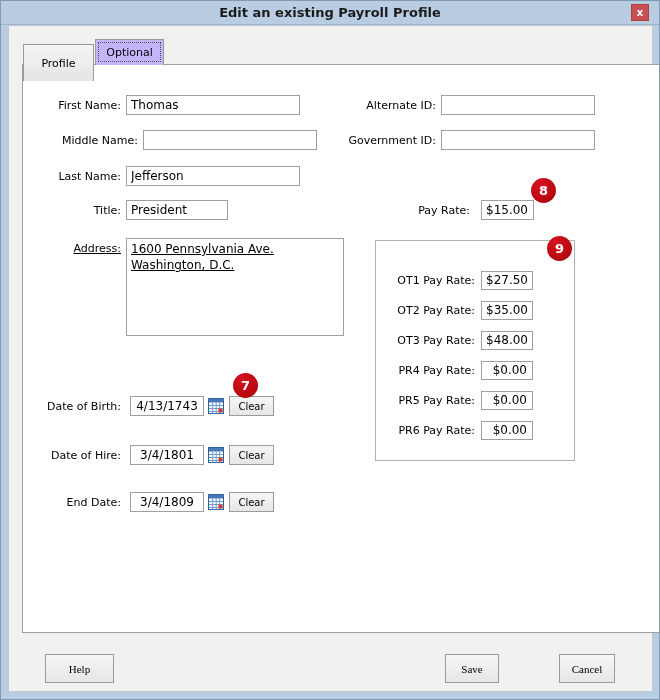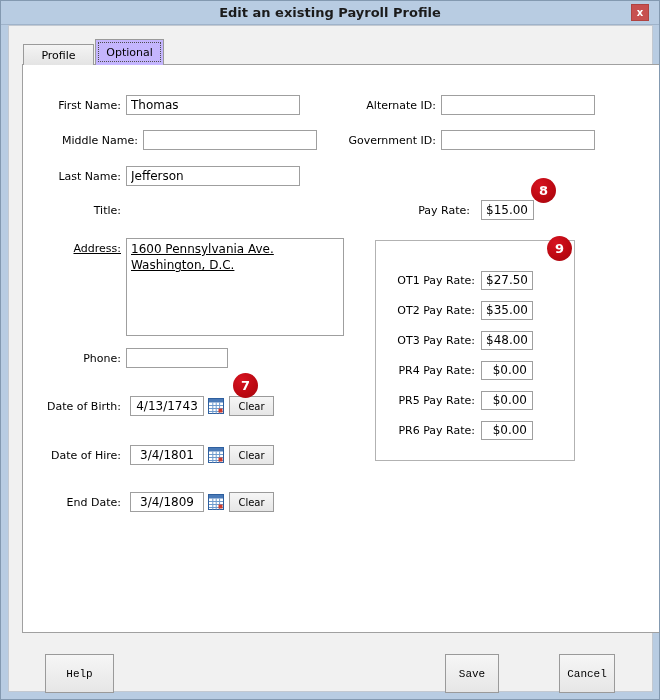--- a/index.html
+++ b/index.html
@@ -27,21 +27,21 @@
   .content {
     position:absolute; left:7px; top:24px; width:645px; bottom:7px;
     background:#f1f1f1; border:1px solid #c3c9d1;
   }
 
   .tab {
     position:absolute; display:flex; align-items:center; justify-content:center;
     font-size:11px; color:#000; border:1px solid #9a9a9a; border-bottom:none;
     cursor:pointer; z-index:3;
   }
-  .tab-profile { left:14px; top:18px; width:71px; height:21px;
+  .tab-profile { left:14px; top:18px; width:71px; height:37px;
     background:linear-gradient(180deg,#f4f4f4,#e4e4e4); }
   .tab-optional { left:86px; top:13px; width:69px; height:26px;
     background:#c4b5fd; outline:1px dotted #4d4d4d; outline-offset:-4px; }
 
   .panel {
     position:absolute; left:13px; top:38px; width:660px; height:569px;
     background:#ffffff; border:1px solid #a0a0a0; z-index:2;
   }
 
   .row { position:absolute; display:flex; align-items:center; height:20px; }
@@ -79,24 +79,24 @@
     position:absolute; width:25px; height:25px; border-radius:50%;
     background:radial-gradient(circle at 35% 28%, #d61320 0%, #bb0811 60%, #a10710 100%);
     color:#fff; font-size:13px; font-weight:bold;
     display:flex; align-items:center; justify-content:center; z-index:6;
   }
   .badge-7 { left:210px; top:308px; }
   .badge-8 { left:508px; top:113px; }
   .badge-9 { left:524px; top:171px; }
 
   .btn {
-    position:absolute; height:39px;
+    position:absolute; height:29px;
     background:linear-gradient(180deg,#f6f6f6,#e6e6e6);
     border:1px solid #9a9a9a; font-size:11px; color:#000; cursor:pointer;
-    font-family:Liberation Mono, monospace;
+    font-family:Liberation Serif, serif;
     display:flex; align-items:center; justify-content:center;
   }
   .btn-help   { left:36px;  top:628px; width:69px; }
   .btn-save   { left:436px; top:628px; width:54px; }
   .btn-cancel { left:550px; top:628px; width:56px; }
 </style>
 </head>
 <body>
 
 <div class="window">
@@ -127,32 +127,29 @@
         <input class="w174" type="text" value="" style="">
       </div>
 
       <div class="row" style="left:0; top:101px;">
         <span class="lbl lbl-l">Last Name:</span>
         <input class="w174" type="text" value="Jefferson" style="">
       </div>
 
       <div class="row" style="left:0; top:135px;">
         <span class="lbl lbl-l">Title:</span>
+        <input class="w102" type="text" value="President" style="">
       </div>
 
       <div class="row row-addr" style="left:0; top:173px; height:98px;text-decoration:underline;">
         <span class="lbl lbl-l">Address:</span>
         <textarea class="addr" style="">1600 Pennsylvania Ave.
 Washington, D.C.</textarea>
       </div>
 
-      <div class="row" style="left:0; top:283px;">
-        <span class="lbl lbl-l">Phone:</span>
-        <input class="w102" type="text" value="" style="">
-      </div>
 
       <div class="row" style="left:0; top:331px;">
         <span class="lbl lbl-l">Date of Birth:</span>
         <input class="date-in" style="margin-left: 4px;" type="text" value="4/13/1743">
         <button class="cal-btn">
           <svg width="16" height="16" viewBox="0 0 16 16">
             <rect x="0.5" y="0.5" width="15" height="15" fill="#ffffff" stroke="#2e5f9e"></rect>
             <rect x="1" y="1" width="14" height="3.5" fill="#4a7ab8"></rect>
             <path d="M1 7.5h14 M1 10.5h14 M1 13.5h14 M4.8 4.5v11 M8.2 4.5v11 M11.6 4.5v11" stroke="#6f9bcd" stroke-width="1" fill="none"></path>
             <rect x="10.5" y="10.5" width="4" height="4" fill="#d03a2b"></rect>

